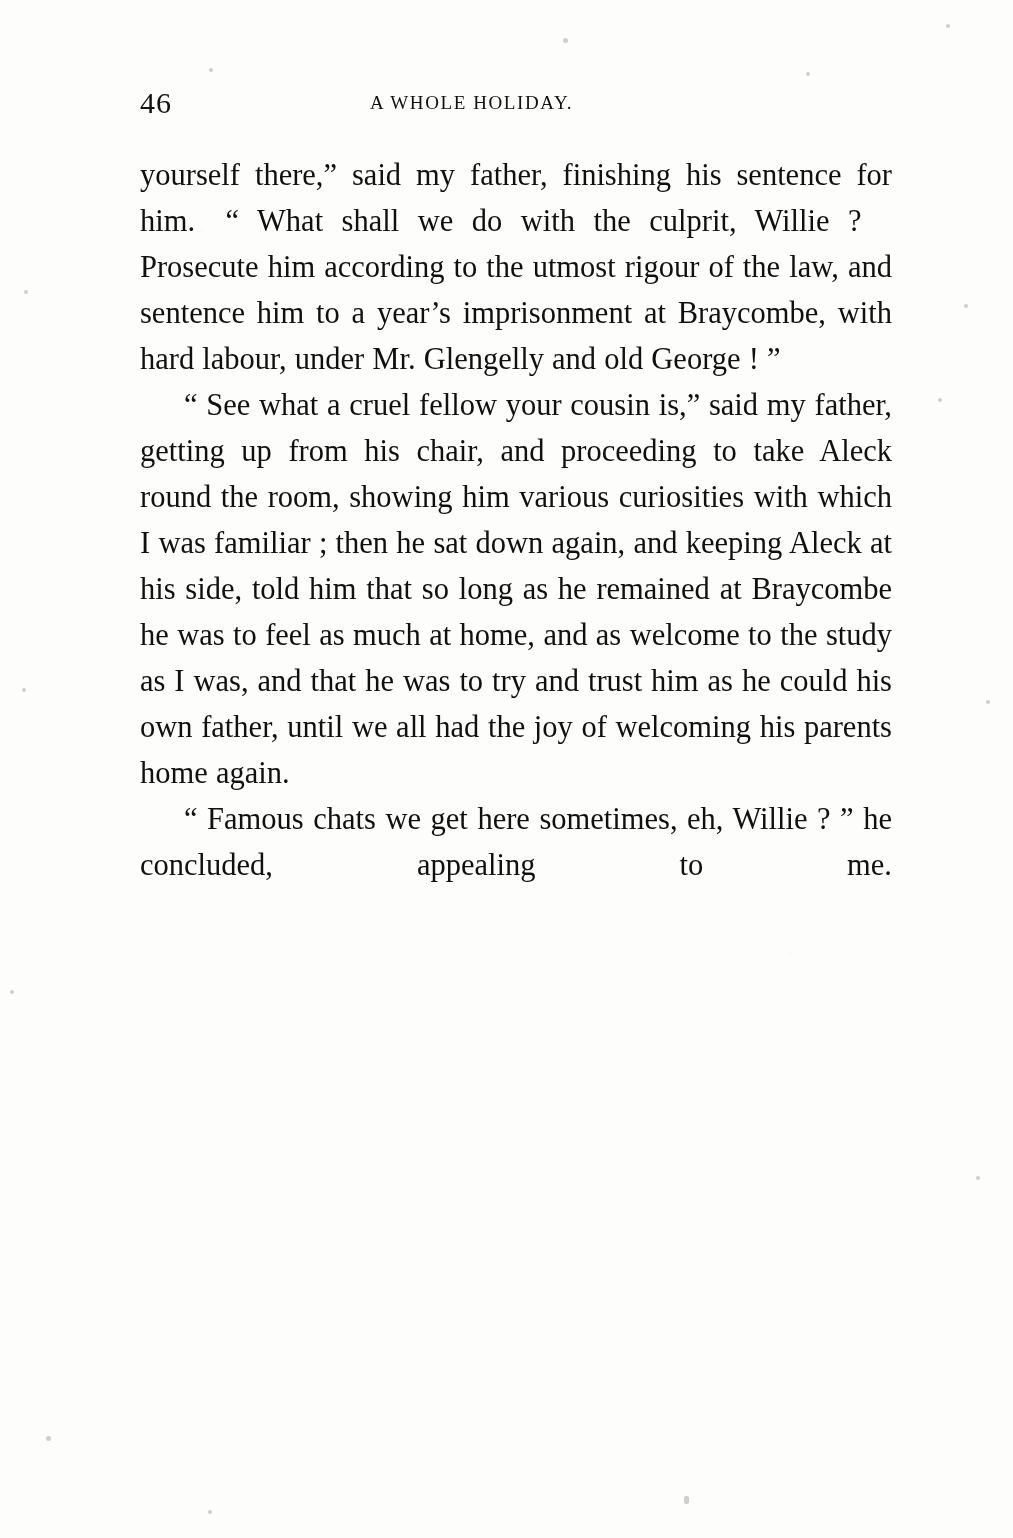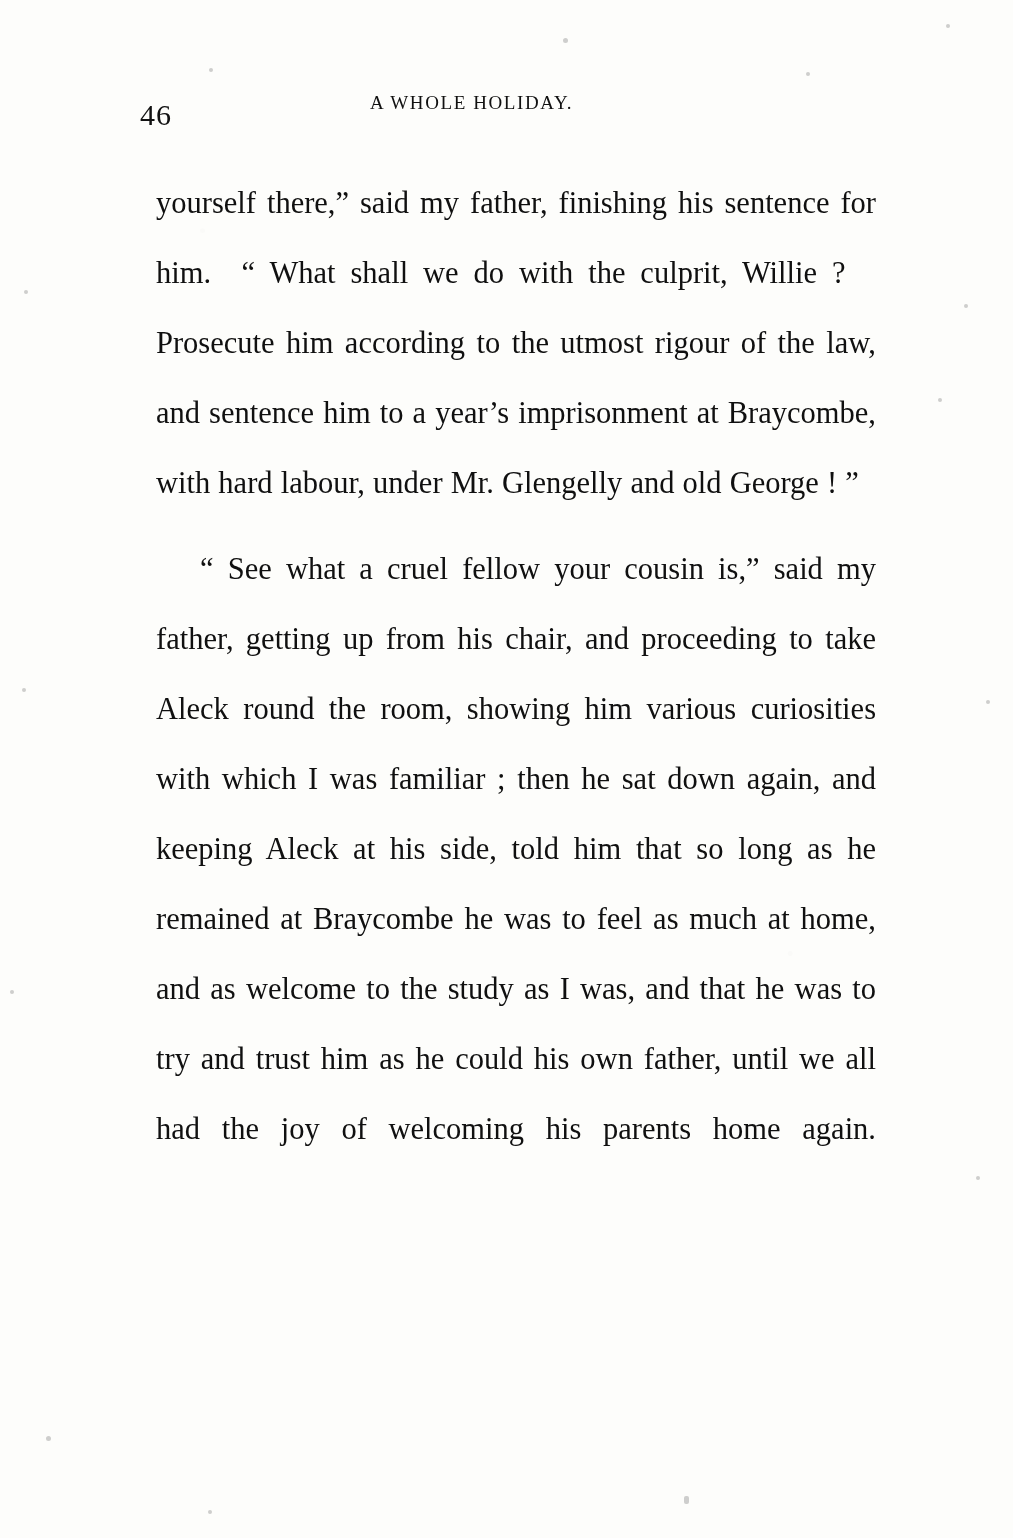--- a/index.html
+++ b/index.html
@@ -29,21 +29,21 @@
   .header {
     position: absolute;
     left: 140px;
     top: 86px;
     width: 760px;
     height: 40px;
   }
   .folio {
     position: absolute;
     left: 0;
-    top: 12px;
+    top: 0;
     font-size: 30px;
     letter-spacing: 1px;
     color: #111;
   }
   .running-head {
     position: absolute;
     left: 230px;
     top: 6px;
     font-size: 19px;
     letter-spacing: 1.6px;
@@ -51,23 +51,23 @@
     text-transform: uppercase;
     color: #111;
   }
   .body-text {
     position: absolute;
     left: 140px;
     top: 152px;
     width: 752px;
   }
   p {
-    margin: 16px;
+    margin: 0;
     font-size: 30.5px;
-    line-height: 70px;
+    line-height: 46px;
     text-align: justify;
     text-justify: inter-word;
     color: #101010;
     word-spacing: 0.5px;
   }
   p.indent {
     text-indent: 44px;
   }
   p:last-child::after {
     content: "";
@@ -100,20 +100,21 @@
 <div class="page">
 
   <div class="header">
     <span class="folio">46</span>
     <span class="running-head">A WHOLE HOLIDAY.</span>
   </div>
 
   <div class="body-text">
     <p>yourself there,” said my father, finishing his sentence for him. “ What shall we do with the culprit, Willie ? Prosecute him according to the utmost rigour of the law, and sentence him to a year’s imprisonment at Braycombe, with hard labour, under Mr. Glengelly and old George ! ”</p>
     <p class="indent">“ See what a cruel fellow your cousin is,” said my father, getting up from his chair, and proceeding to take Aleck round the room, showing him various curiosities with which I was familiar ; then he sat down again, and keeping Aleck at his side, told him that so long as he remained at Braycombe he was to feel as much at home, and as welcome to the study as I was, and that he was to try and trust him as he could his own father, until we all had the joy of welcoming his parents home again.</p>
+    <p class="indent">“ Famous chats we get here sometimes, eh, Willie ? ” he concluded, appealing to me.</p>
   </div>
 
   <span class="speck s1"></span>
   <span class="speck s2"></span>
   <span class="speck s3"></span>
   <span class="speck s4"></span>
   <span class="speck s5"></span>
   <span class="speck s6"></span>
   <span class="speck s7"></span>
   <span class="speck s8"></span>

